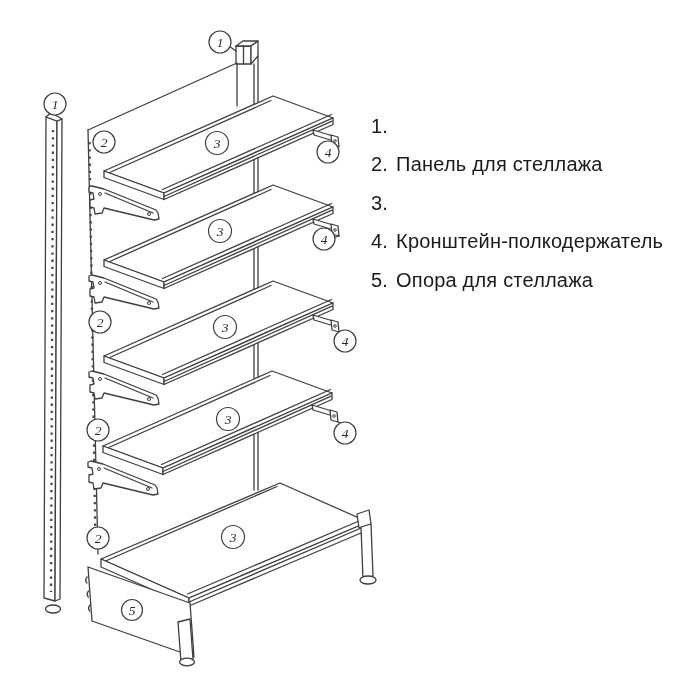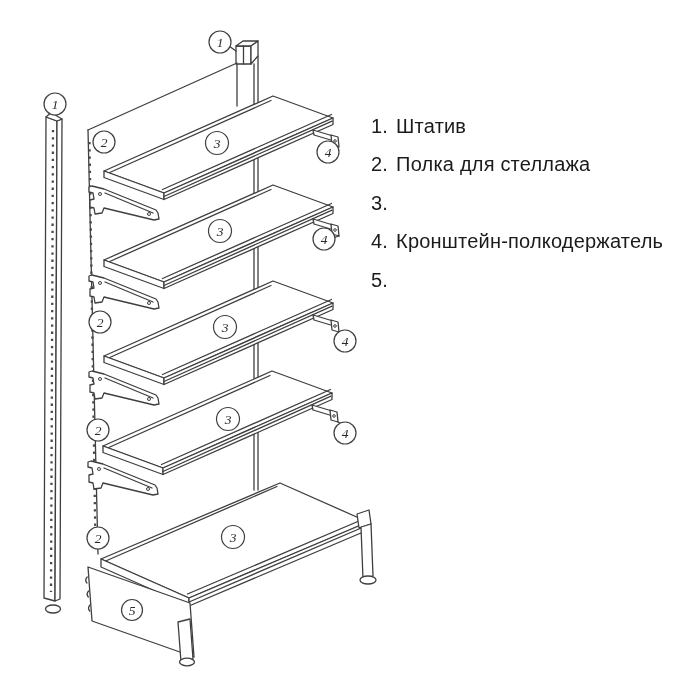--- a/index.html
+++ b/index.html
@@ -190,31 +190,31 @@
 
     <g class="callout" transform="translate(132,610)">
       <circle r="10.5"></circle>
       <text y="4.8">5</text>
     </g>
   </svg>
 
   <div class="legend">
     <div class="legend-row">
       <span class="legend-num">1.</span>
-      <span>Штатив</span>
     </div>
     <div class="legend-row">
       <span class="legend-num">2.</span>
-      <span>Полка для стеллажа</span>
+      <span>Панель для стеллажа</span>
     </div>
     <div class="legend-row">
       <span class="legend-num">3.</span>
     </div>
     <div class="legend-row">
       <span class="legend-num">4.</span>
       <span>Кронштейн-полкодержатель</span>
     </div>
     <div class="legend-row">
       <span class="legend-num">5.</span>
+      <span>Опора для стеллажа</span>
     </div>
   </div>
 
 </div>
 
 </body></html>

